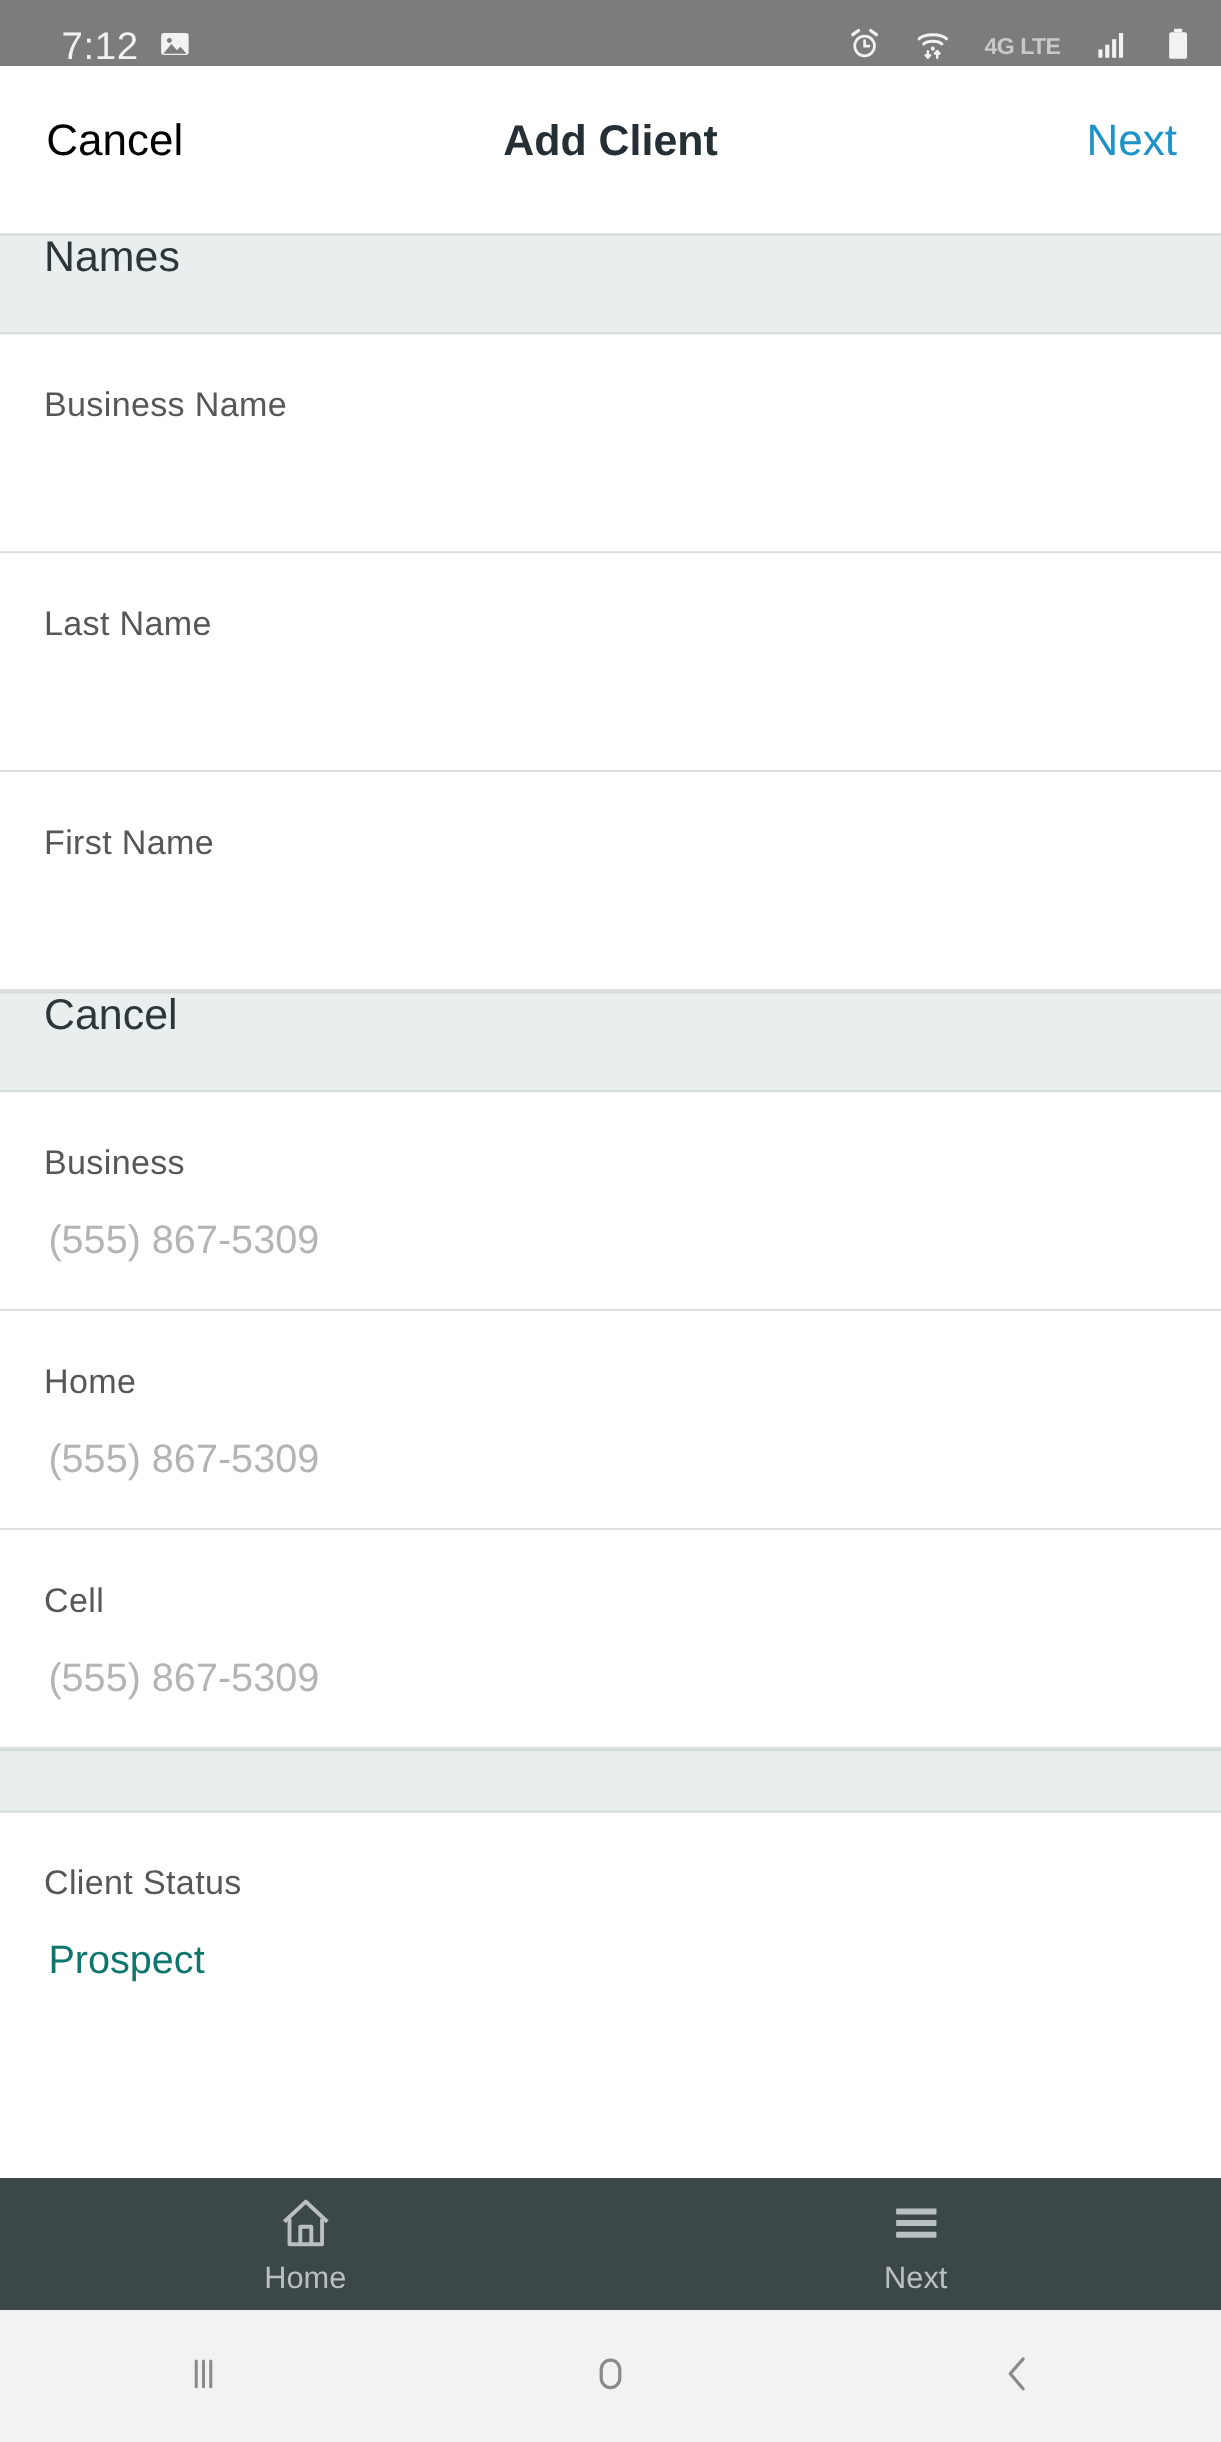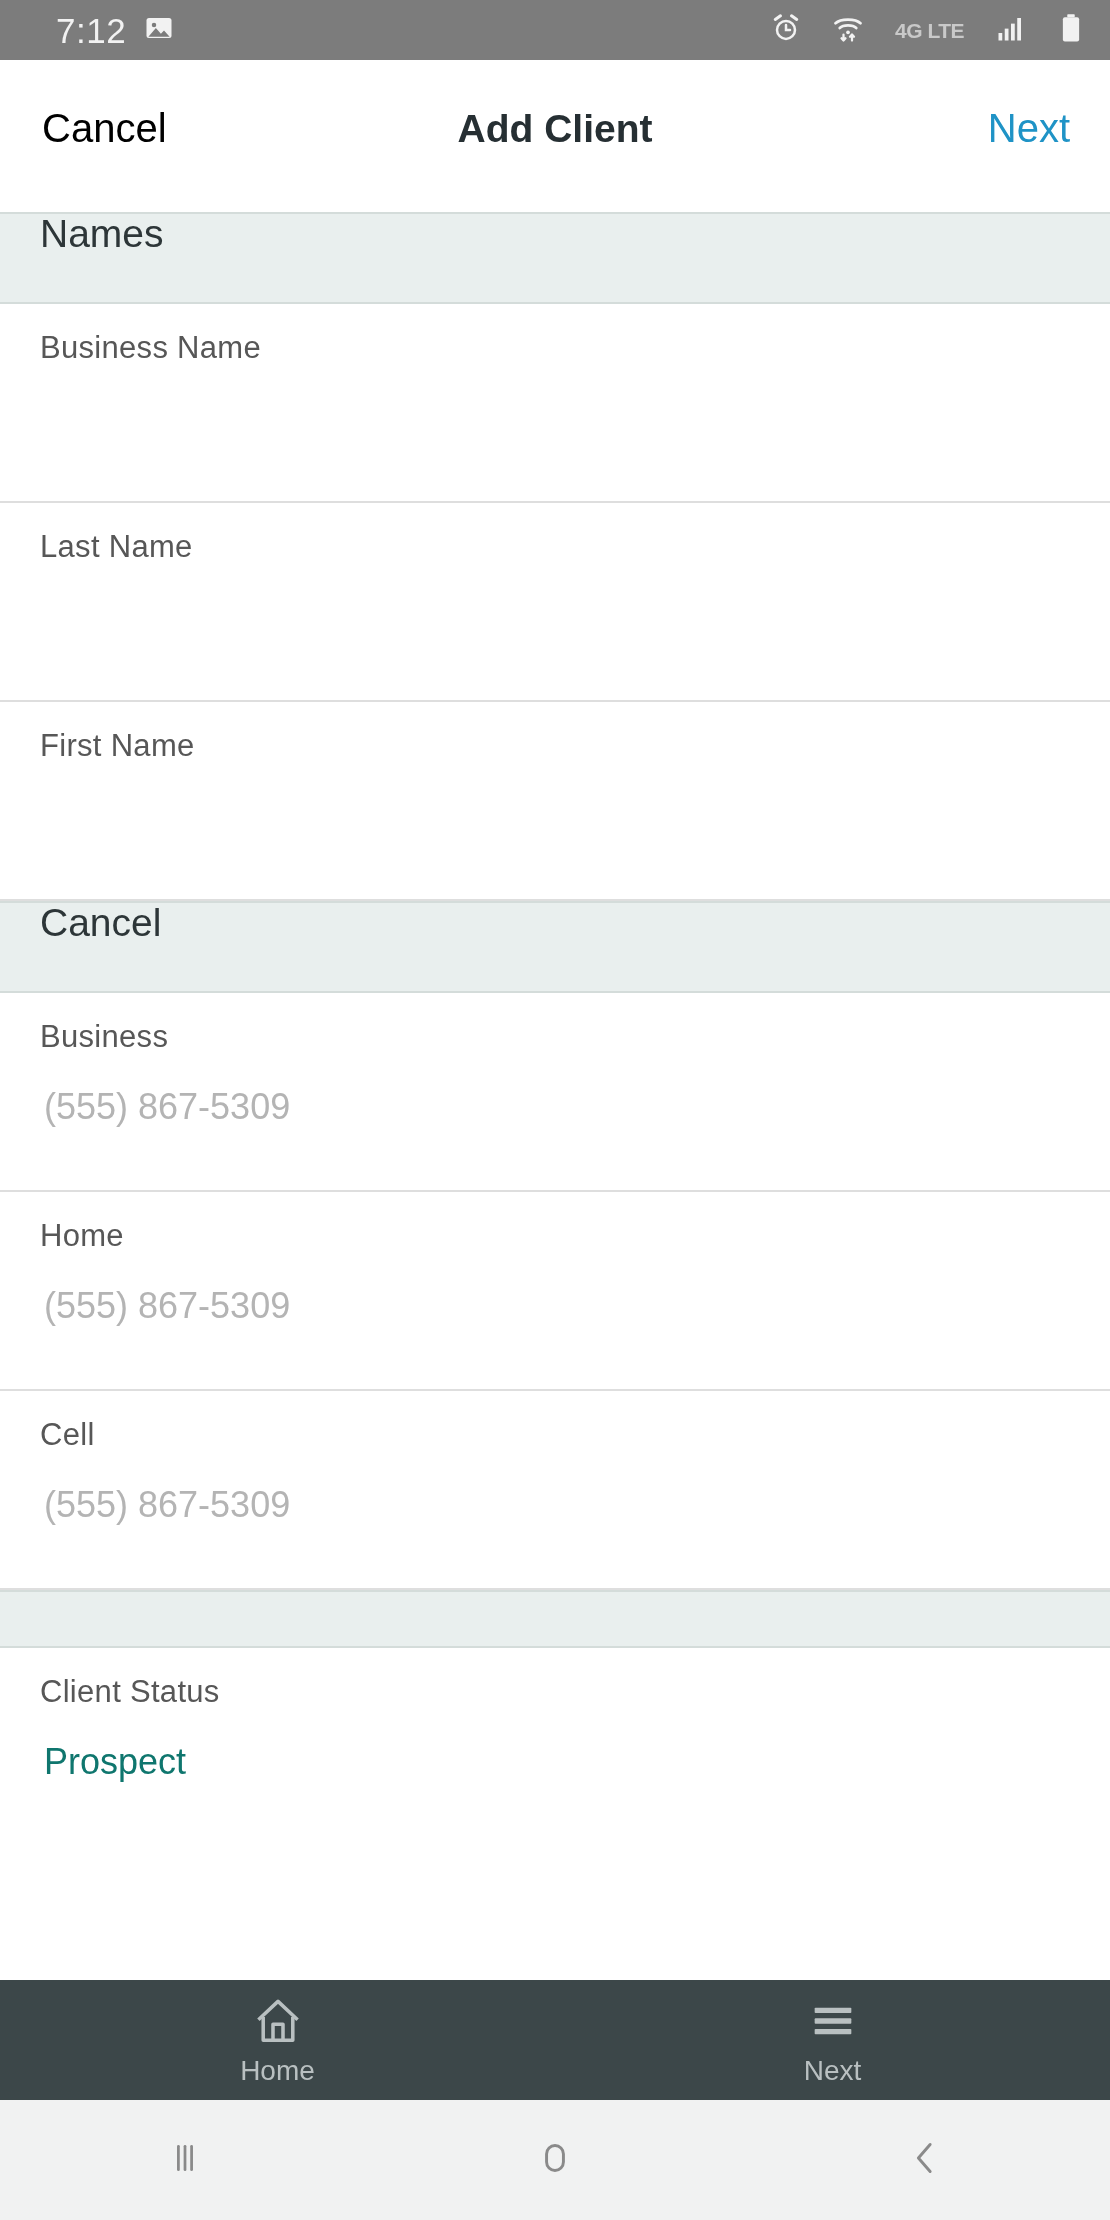--- a/index.html
+++ b/index.html
@@ -21,21 +21,21 @@
     background: #ffffff;
     display: flex;
     flex-direction: column;
   }
 
   
   .status-bar {
     height: 60px;
     background: #7c7c7c;
     display: flex;
-    align-items: center;
+    align-items: flex-end;
     justify-content: space-between;
     padding: 0 26px 0 56px;
     flex: 0 0 60px;
   }
   .status-left {
     display: flex;
     align-items: center;
     gap: 18px;
   }
   .status-clock {
@@ -114,21 +114,21 @@
   .section-header.empty { height: 58px; }
   .section-header-title {
     font-size: 39px;
     color: #2d3638;
     line-height: 1;
   }
 
   .field-row {
     background: #ffffff;
     border-bottom: 2px solid #dedede;
-    padding: 28px 40px 0 40px;
+    padding: 48px 40px 0 40px;
     height: 199px;
     position: relative;
   }
   .field-row:last-child { border-bottom: none; }
 
   .field-label {
     font-size: 31px;
     color: #575757;
     line-height: 1;
     letter-spacing: 0.3px;

